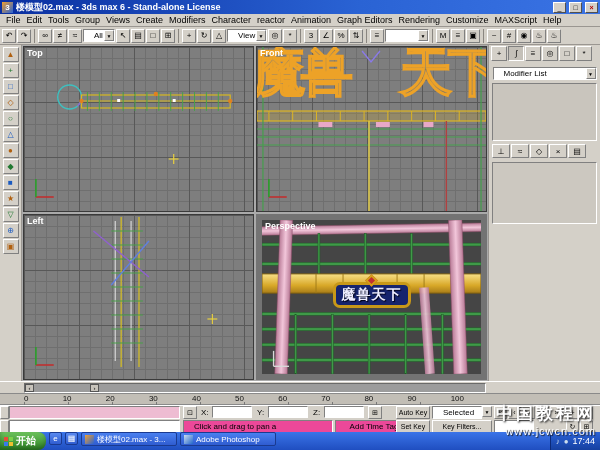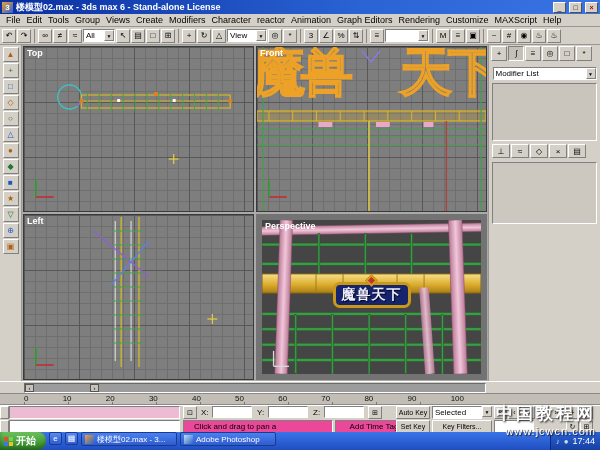--- a/index.html
+++ b/index.html
@@ -15,21 +15,21 @@
 
   
   .menubar{height:13px;background:#d4d0c8;display:flex;align-items:center;padding-left:3px;border-bottom:1px solid #9a9691;}
   .menubar span{padding:0 3px;font-size:9px;white-space:nowrap;}
 
   
   .toolbar{height:18px;display:flex;align-items:center;padding:0 2px;gap:1px;border-bottom:1px solid #9a9691;background:#d4d0c8;}
   .tb-icon{width:14px;height:14px;flex:0 0 14px;border:1px solid;border-color:#fff #808080 #808080 #fff;background:#d4d0c8;display:flex;align-items:center;justify-content:center;font-size:8px;overflow:hidden;}
   .sep{width:1px;height:14px;background:#8a8680;margin:0 2px;flex:0 0 1px;}
   .dd{height:13px;background:#fff;border:1px solid;border-color:#808080 #fff #fff #808080;display:flex;align-items:center;font-size:8px;}
-  .dd-val{padding-left:2px;flex:1;white-space:nowrap;overflow:hidden;}
+  .dd-val{padding-left:10px;flex:1;white-space:nowrap;overflow:hidden;}
   .dd-arrow{width:10px;height:11px;background:#d4d0c8;border:1px solid;border-color:#fff #808080 #808080 #fff;font-size:5px;display:flex;align-items:center;justify-content:center;}
   .w-all{width:32px;flex:0 0 32px;} .w-view{width:40px;flex:0 0 40px;} .w-named{width:44px;flex:0 0 44px;}
 
   
   .workspace{height:336px;display:flex;}
   .lefttools{width:22px;background:#d4d0c8;display:flex;flex-direction:column;align-items:center;padding-top:2px;gap:1px;border-right:1px solid #9a9691;}
   .lt-icon{width:16px;height:15px;border:1px solid;border-color:#fff #808080 #808080 #fff;background:#d4d0c8;font-size:8px;display:flex;align-items:center;justify-content:center;}
   .lt-icon:nth-child(3n){color:#1a5ac0;} .lt-icon:nth-child(3n+1){color:#b06010;} .lt-icon:nth-child(3n+2){color:#207830;}
 
   .vparea{flex:1;background:#aaa;position:relative;padding:1px;display:grid;grid-template-rows:1fr 1fr;grid-template-columns:1fr 1fr;gap:2px;}
@@ -75,21 +75,21 @@
   .statusbar{height:27px;background:#d4d0c8;position:relative;border-top:1px solid #fff;}
   .abs{position:absolute;}
   .msx-cell{width:9px;height:13px;border:1px solid;border-color:#fff #808080 #808080 #fff;background:#d4d0c8;}
   .field{border:1px solid;border-color:#808080 #fff #fff #808080;background:#fff;font-size:8px;}
   .pink{background:#eebcd2;}
   .sunken{border:1px solid;border-color:#808080 #fff #fff #808080;background:#ec4899;font-size:8px;display:flex;align-items:center;padding:0 10px;white-space:nowrap;overflow:hidden;}
   .sbtn{border:1px solid;border-color:#fff #808080 #808080 #fff;background:#d4d0c8;font-size:7px;display:flex;align-items:center;justify-content:center;white-space:nowrap;}
   .slabel{font-size:8px;line-height:13px;}
   .coord{width:40px;height:12px;font-size:8px;padding:0 1px;}
   .ddm{height:13px;display:flex;}
-  .ddm .dd-val{background:#fff;border:1px solid;border-color:#808080 #fff #fff #808080;font-size:8px;display:flex;align-items:center;padding-left:2px;flex:1;}
+  .ddm .dd-val{background:#fff;border:1px solid;border-color:#808080 #fff #fff #808080;font-size:8px;display:flex;align-items:center;padding-left:10px;flex:1;}
 
   
   .taskbar{height:18px;background:linear-gradient(#3a74e8,#1f4ec0);display:flex;gap:3px;position:relative;}
   .startbtn{height:18px;background:linear-gradient(#6cc25c,#2e8424);color:#fff;font-weight:bold;font-size:10px;border-radius:0 8px 8px 0;padding:0 10px 0 4px;display:flex;align-items:center;gap:3px;box-shadow:inset 0 -3px 5px rgba(0,0,0,.25);}
   .flag{width:9px;height:9px;display:grid;grid-template:1fr 1fr/1fr 1fr;gap:1px;}
   .flag i{display:block;} .flag i:nth-child(1){background:#e84a3a;} .flag i:nth-child(2){background:#7ad04a;} .flag i:nth-child(3){background:#3a7ae8;} .flag i:nth-child(4){background:#f0c030;}
   .ql{width:13px;height:13px;background:linear-gradient(#5a8af0,#2f5cd0);border:1px solid #1a3a90;border-radius:2px;color:#fff;font-size:8px;display:flex;align-items:center;justify-content:center;}
   .task{width:96px;height:14px;background:linear-gradient(#4a80f0,#2f5cd0);border:1px solid #1a3a90;border-radius:2px;color:#fff;font-size:8px;display:flex;align-items:center;gap:3px;padding:0 3px;white-space:nowrap;overflow:hidden;}
   .task .ticon{width:9px;height:9px;flex:0 0 9px;}
   .tray{margin-left:auto;height:18px;background:linear-gradient(#2a62d8,#1640a0);border-left:1px solid #0c2a78;display:flex;align-items:center;padding:0 5px;gap:4px;color:#fff;font-size:9px;}

